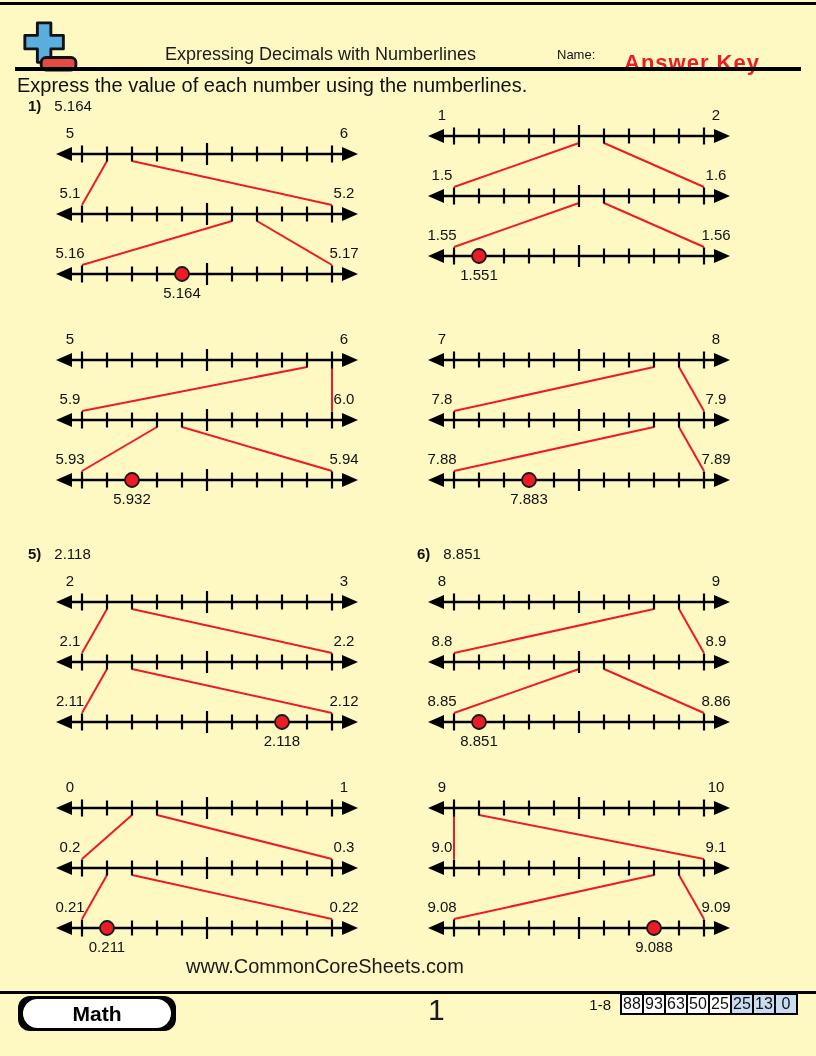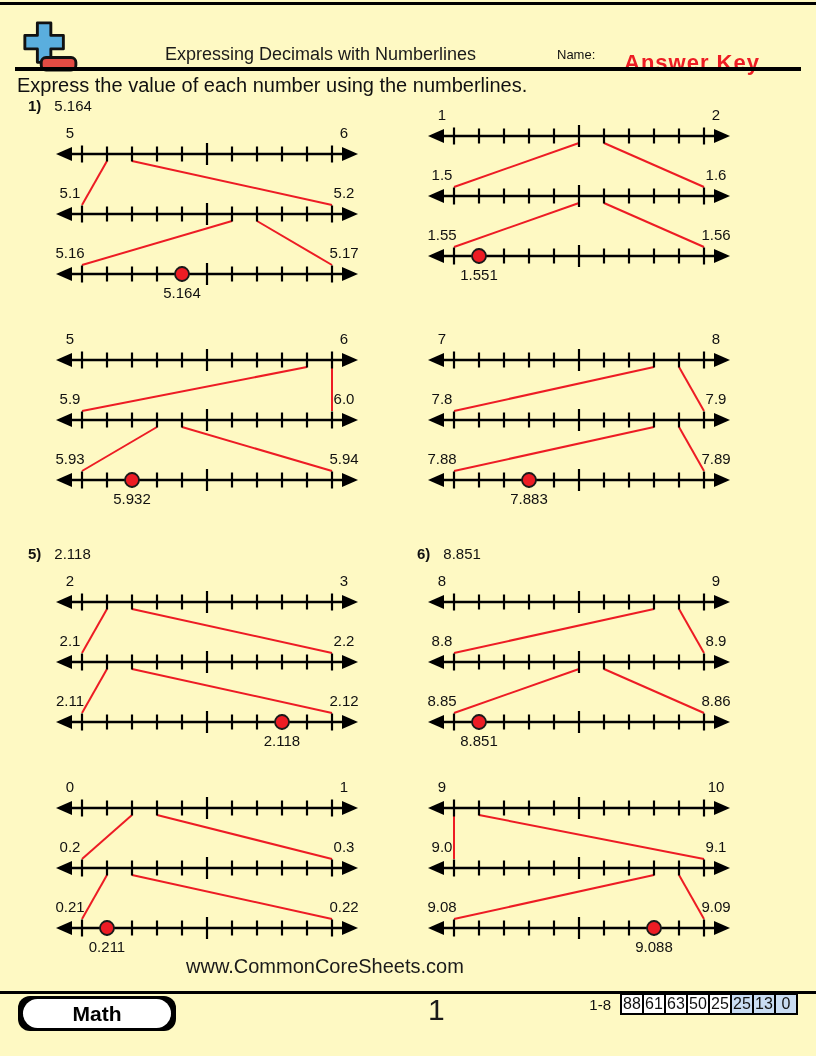--- a/index.html
+++ b/index.html
@@ -606,21 +606,21 @@
     <div class="footer-rule"></div>
     <div class="badge">
       <div class="pill">Math</div>
     </div>
     <div class="url">www.CommonCoreSheets.com</div>
     <div class="pageno">1</div>
     <div class="scorebar">
       <span class="score-range">1-8</span>
       <div class="score-cells" id="score-cells">
           <div class="score-cell">88</div>
-          <div class="score-cell">61</div>
+          <div class="score-cell">93</div>
           <div class="score-cell">63</div>
           <div class="score-cell">50</div>
           <div class="score-cell">25</div>
           <div class="score-cell shaded">25</div>
           <div class="score-cell shaded">13</div>
           <div class="score-cell shaded">0</div>
         </div>
     </div>
   </footer>
 </div>

